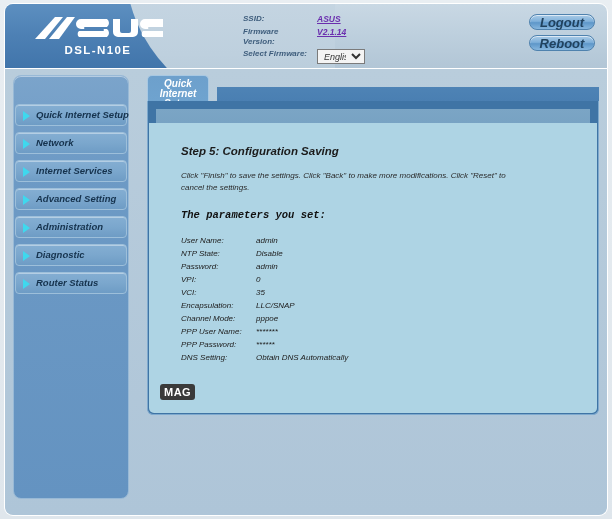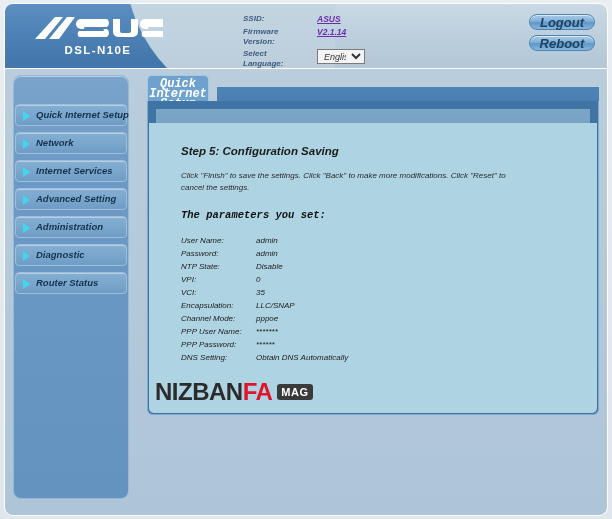--- a/index.html
+++ b/index.html
@@ -225,29 +225,28 @@
     position: absolute;
     left: 0;
     top: 0;
     width: 62px;
     height: 26px;
     border-radius: 5px 5px 0 0;
     background: linear-gradient(to bottom, #6da0cc 0%, #6fa3cf 100%);
     border: 1px solid #a8c8e2;
     border-bottom: none;
     text-align: center;
-    font-size: 12px;
+    font-size: 10px;
     font-style: italic;
     font-weight: bold;
     color: #ffffff;
     line-height: 10px;
     padding-top: 3px;
     box-sizing: border-box;
     cursor: pointer;
-    font-family: Liberation Mono, monospace;
   }
   #tab-strip {
     position: absolute;
     left: 70px;
     top: 12px;
     right: 0;
     height: 14px;
     background: linear-gradient(to bottom, #4e83b5 0%, #4a7fb2 100%);
   }
 
@@ -421,21 +420,21 @@
           <td class="val"><span class="hlink">ASUS</span></td>
         </tr>
         <tr>
           <td class="lbl">
             <span>Firmware</span><br>
             <span>Version:</span>
           </td>
           <td class="val"><span class="hlink">V2.1.14</span></td>
         </tr>
         <tr>
-          <td class="lbl">Select Language:</td>
+          <td class="lbl">Select Firmware:</td>
           <td class="val">
             <select id="lang-select">
               <option>English</option>
             </select>
           </td>
         </tr>
       </tbody>
         </table>
     </div>
 
@@ -499,26 +498,26 @@
 
           <div id="params-title">The parameters you set:</div>
 
           <table id="params-table">
             <tbody>
                 <tr>
               <td class="pname">User Name:</td>
               <td class="pval">admin</td>
             </tr>
             <tr>
+              <td class="pname">NTP State:</td>
+              <td class="pval">Disable</td>
+            </tr>
+            <tr>
               <td class="pname">Password:</td>
               <td class="pval">admin</td>
-            </tr>
-            <tr>
-              <td class="pname">NTP State:</td>
-              <td class="pval">Disable</td>
             </tr>
             <tr>
               <td class="pname">VPI:</td>
               <td class="pval">0</td>
             </tr>
             <tr>
               <td class="pname">VCI:</td>
               <td class="pval">35</td>
             </tr>
             <tr>
@@ -548,21 +547,20 @@
             <span class="form-btn">&lt; Back</span>
             <span class="form-btn focused">Finish</span>
             <span class="form-btn">Reset</span>
           </div>
 
           <svg id="arrow-annot" viewBox="0 0 26 36">
             <polygon points="13,1 25,15 19,15 19,35 7,35 7,15 1,15" fill="#f0a3ab" stroke="#d0626f" stroke-width="1.6"></polygon>
           </svg>
 
           <div id="watermark">
-            <span id="wm-text"><span class="wm-dark">N</span><span class="wm-dark">IZBAN</span><span class="wm-red">FA</span></span>
             <span id="wm-mag">MAG</span>
           </div>
 
         </div>
       </div>
     </div>
   </div>
 </div>
 
 </body></html>

